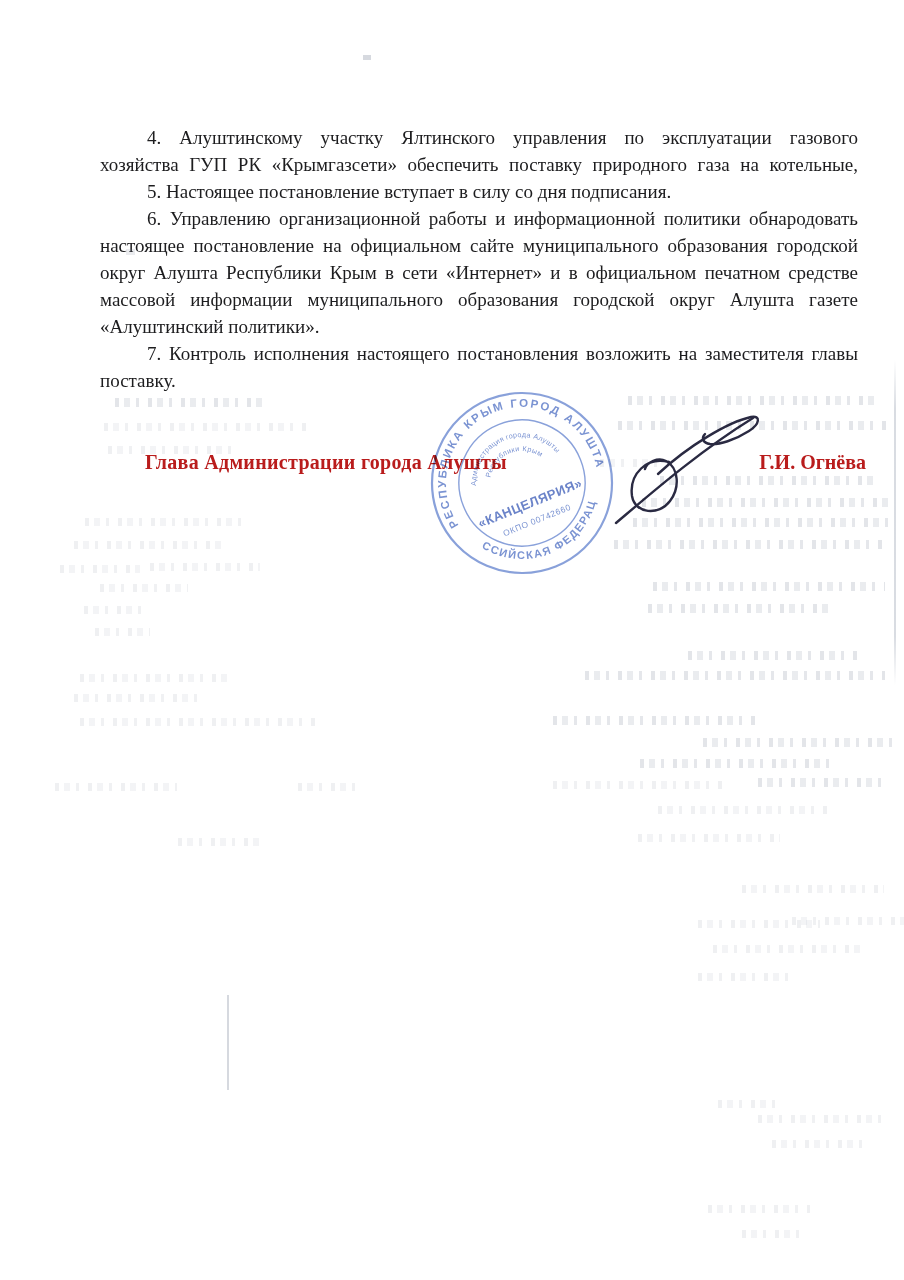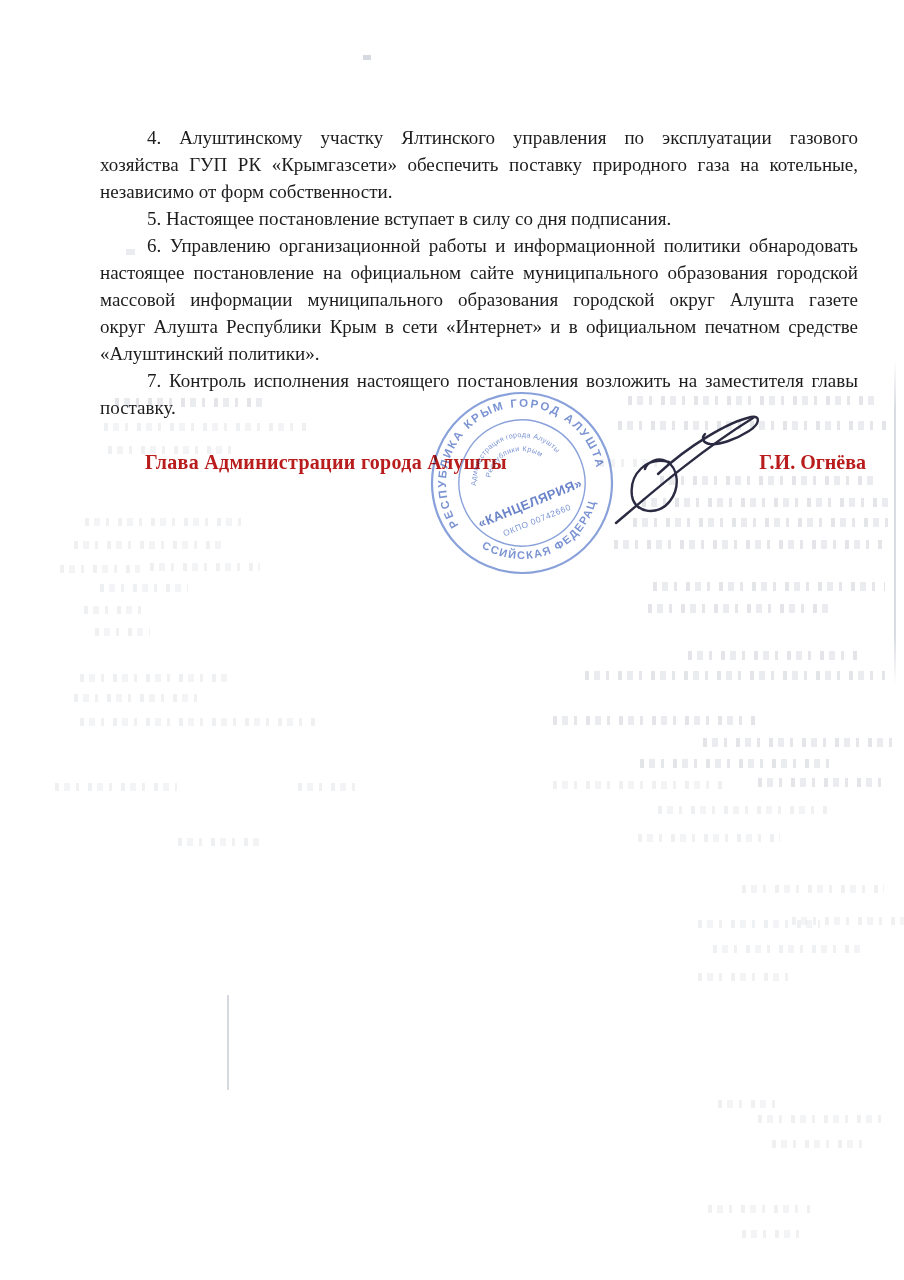--- a/index.html
+++ b/index.html
@@ -44,26 +44,25 @@
   .signature{position:absolute;left:603px;top:377px;mix-blend-mode:multiply;}
 </style>
 </head>
 <body>
 
 <div class="page">
 
   <div class="body-text">
       <div class="line j ind">4. Алуштинскому участку Ялтинского управления по эксплуатации газового</div>
       <div class="line j">хозяйства ГУП РК «Крымгазсети» обеспечить поставку природного газа на котельные,</div>
-      <div class="line">независимо от форм собственности.</div>
       <div class="line ind">5. Настоящее постановление вступает в силу со дня подписания.</div>
       <div class="line j ind">6. Управлению организационной работы и информационной политики обнародовать</div>
       <div class="line j">настоящее постановление на официальном сайте муниципального образования городской</div>
+      <div class="line j">округ Алушта Республики Крым в сети «Интернет» и в официальном печатном средстве</div>
       <div class="line j">массовой информации муниципального образования городской округ Алушта газете</div>
-      <div class="line j">округ Алушта Республики Крым в сети «Интернет» и в официальном печатном средстве</div>
       <div class="line">«Алуштинский политики».</div>
       <div class="line j ind">7. Контроль исполнения настоящего постановления возложить на заместителя главы</div>
       <div class="line">поставку.</div>
     </div>
 
   <div class="sig-row">
     <span class="title">Глава Администрации города Алушты</span>
     <span class="name">Г.И. Огнёва</span>
   </div>
 

